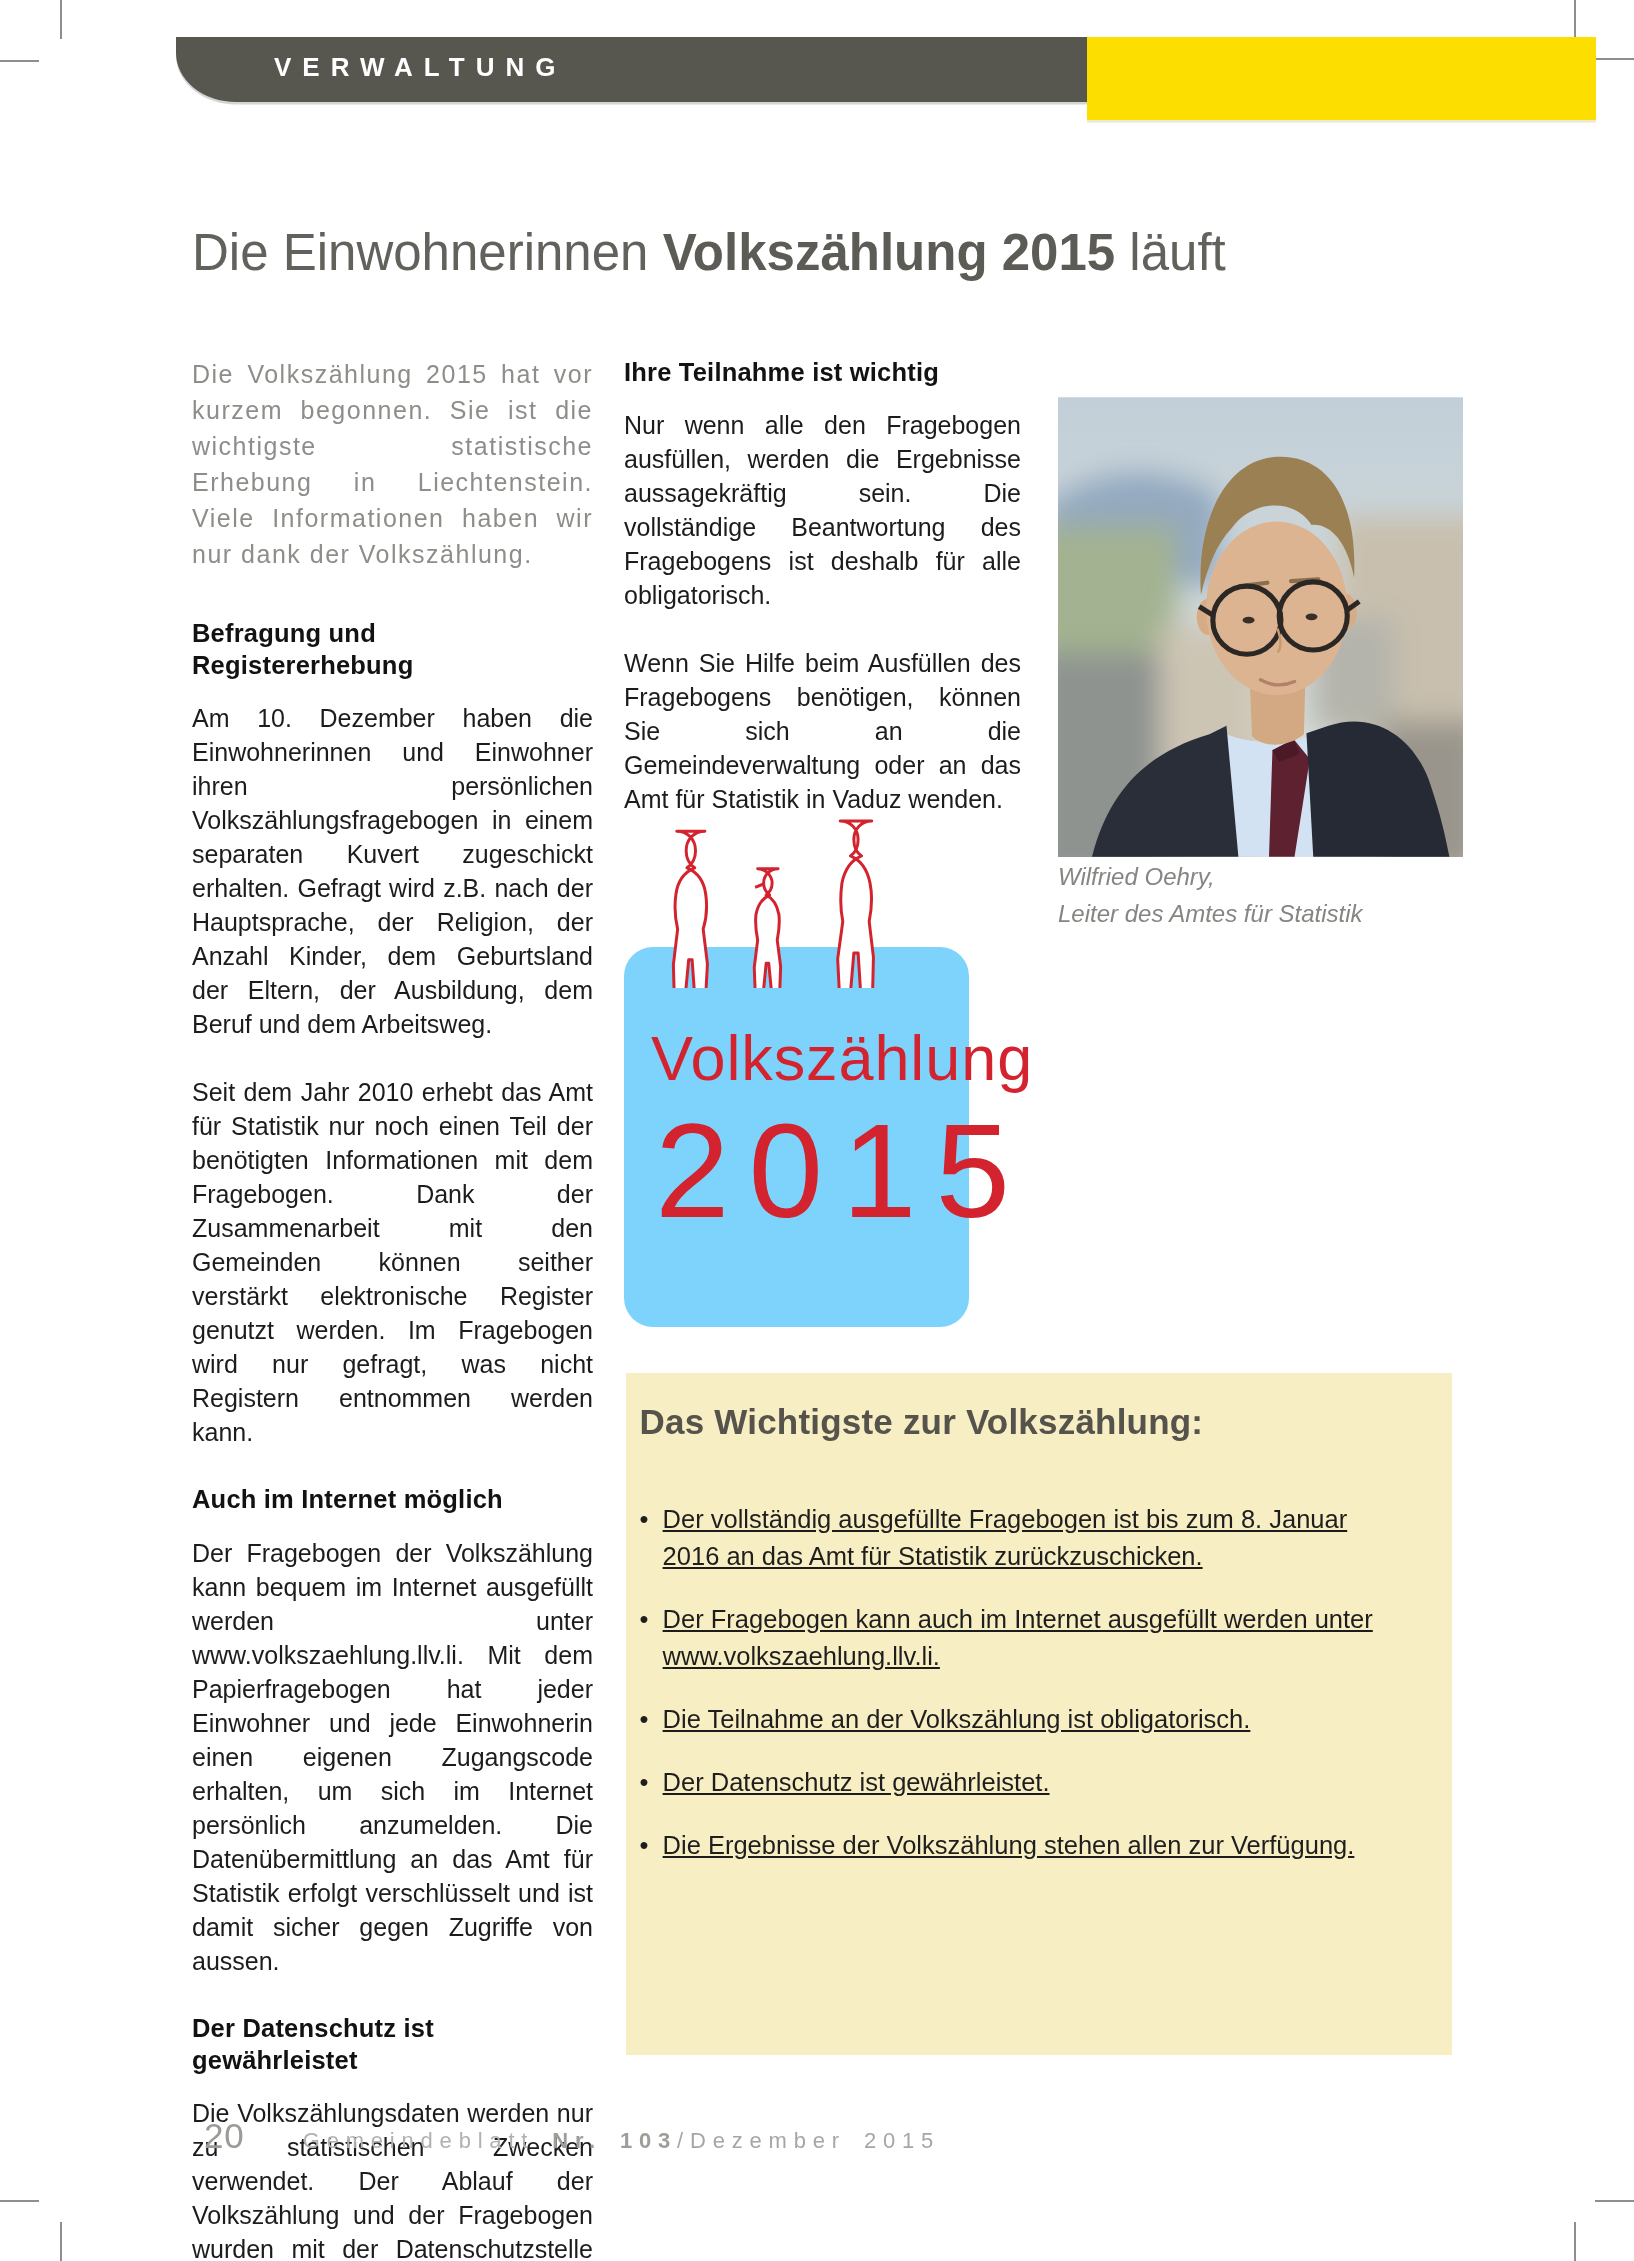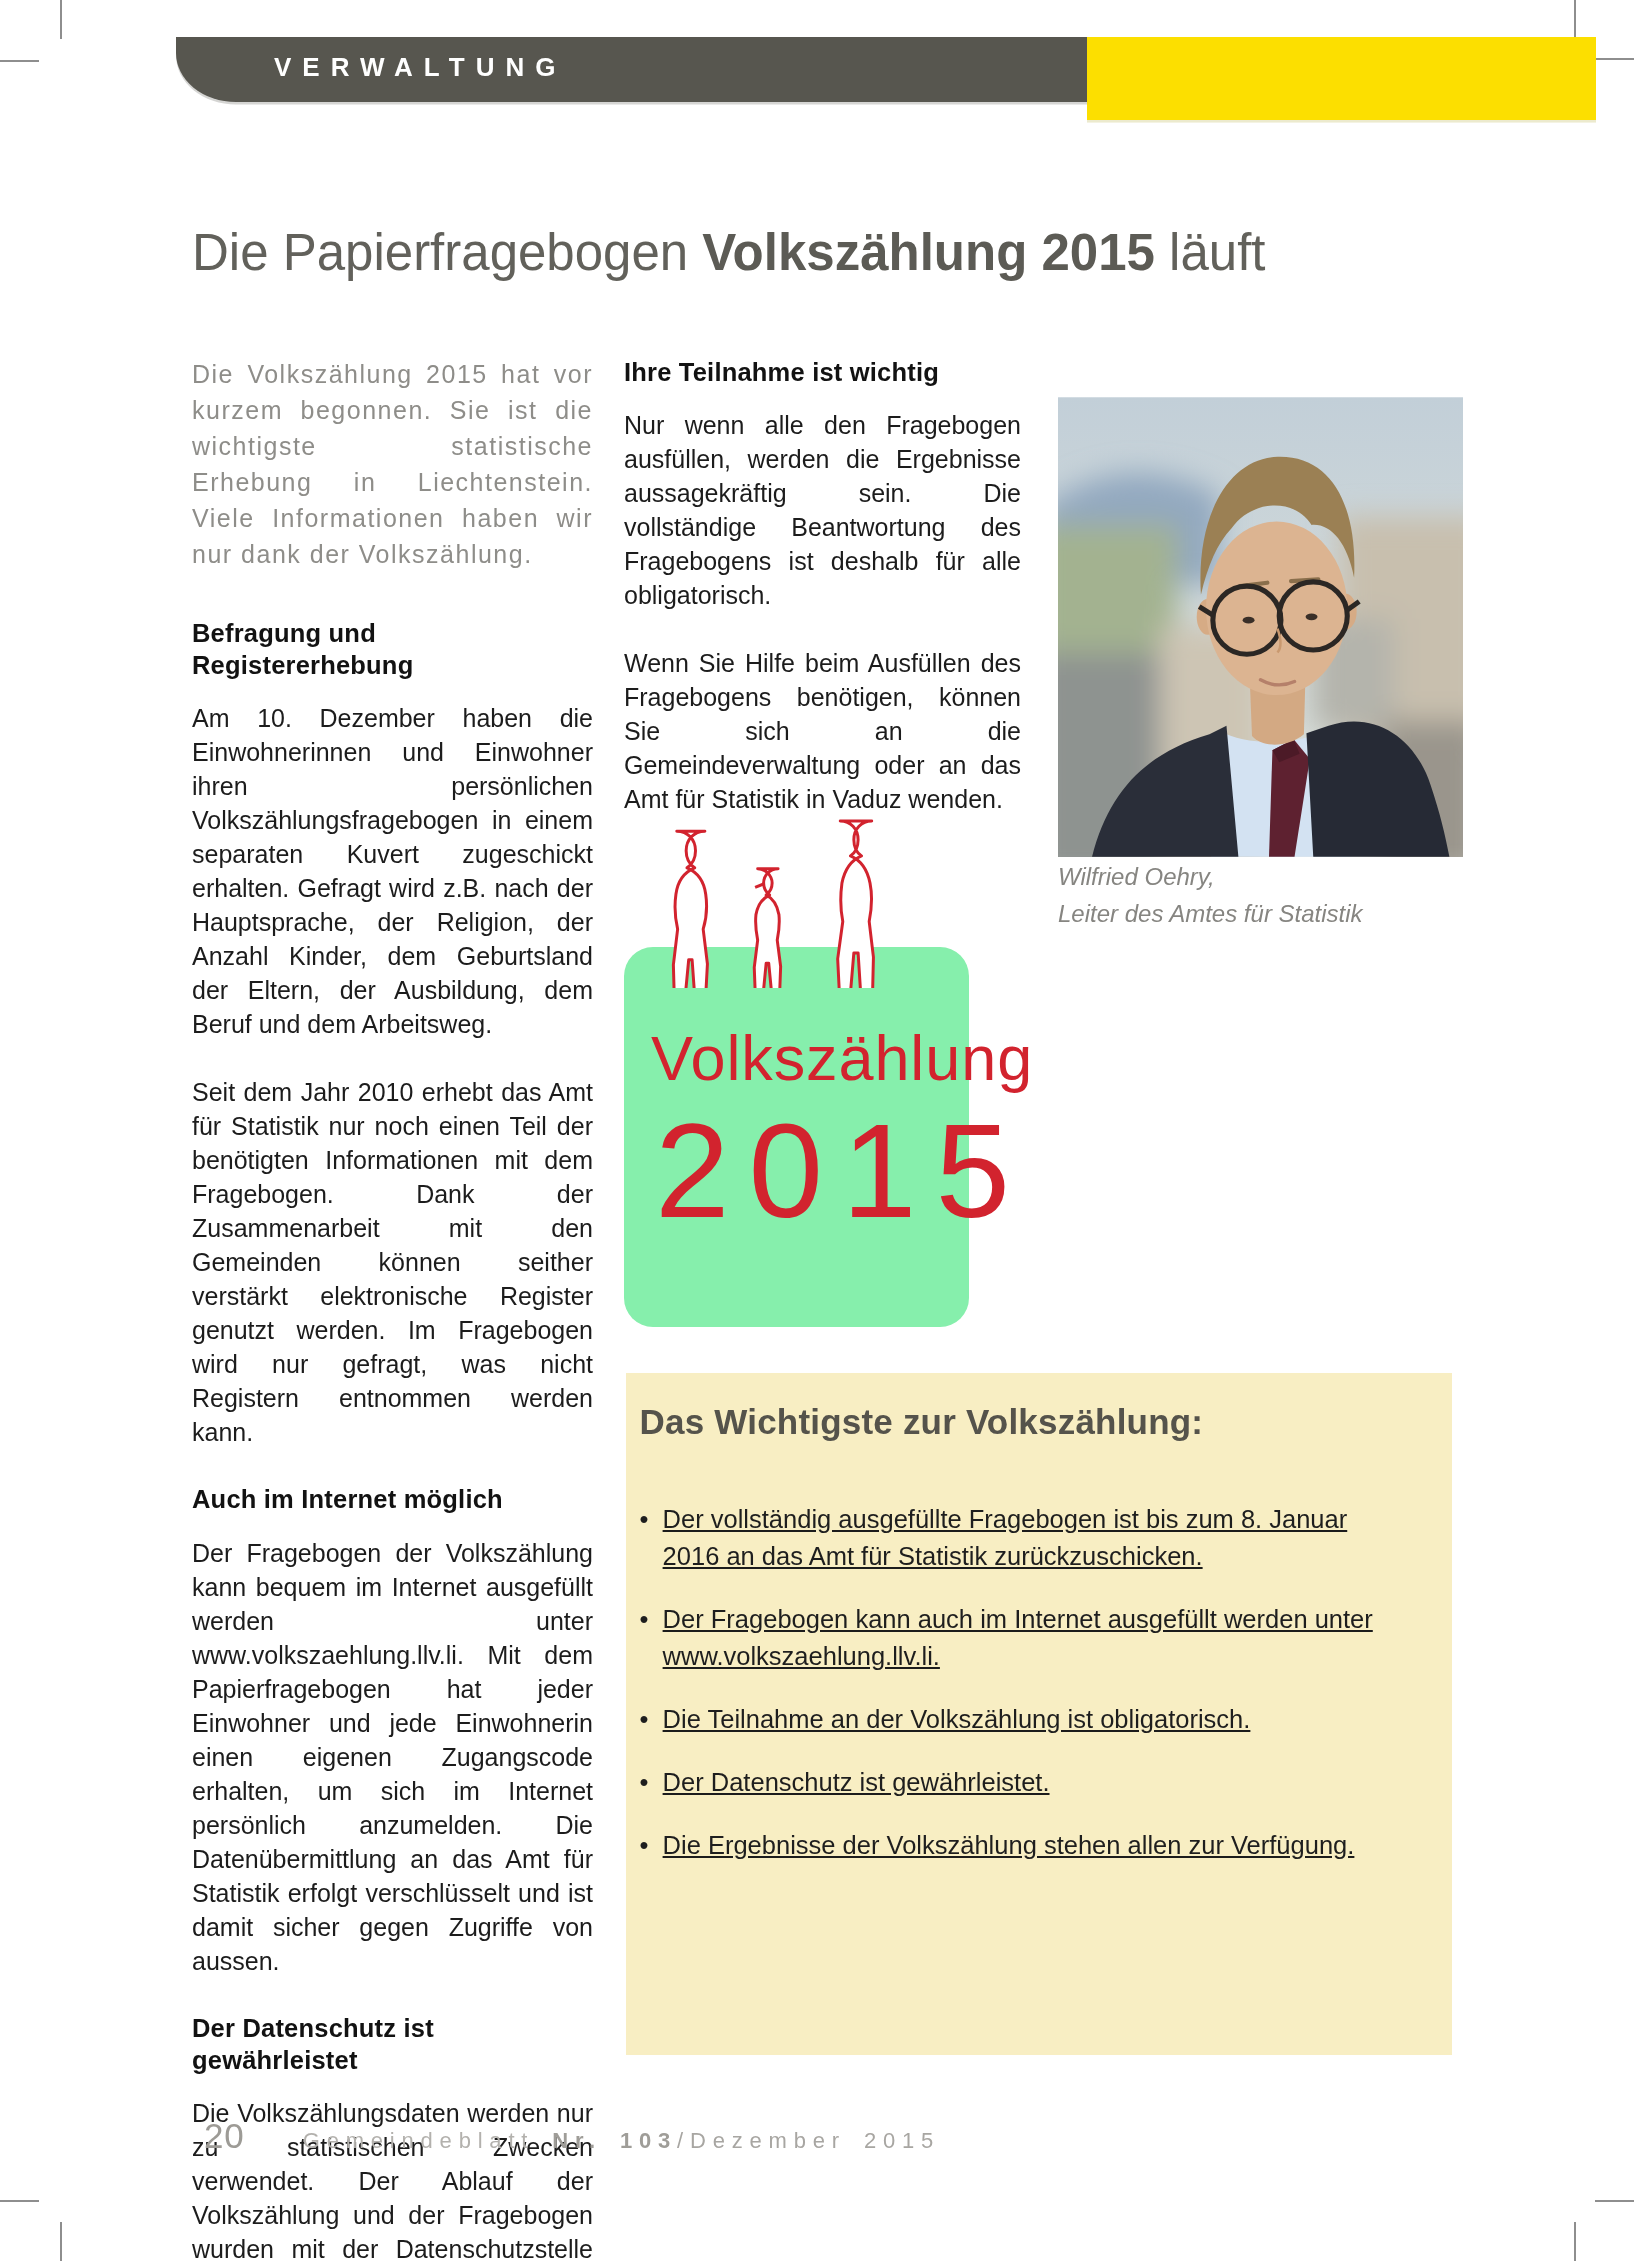--- a/index.html
+++ b/index.html
@@ -37,21 +37,21 @@
           font-weight:bold;text-align:left;letter-spacing:0.2px;}
 
   .col-left{left:192px;top:356px;width:401px;}
   .intro{color:#8e8d89;letter-spacing:1.5px;line-height:36px;margin:0 0 45px 0 !important;}
 
   .col-mid{left:624px;top:356px;width:397px;}
 
   
   .logo-people{position:absolute;left:624px;top:814px;width:395px;height:174px;z-index:2;}
   .logo-box{position:absolute;left:624px;top:947px;width:345px;height:380px;
-            background:#86efac;border-radius:29px;z-index:1;
+            background:#7dd3fc;border-radius:29px;z-index:1;
             display:flex;flex-direction:column;padding:0;box-sizing:border-box;}
   .logo-word{color:#d2232e;font-size:63px;font-weight:500;line-height:1;
              margin:80px 0 0 27px;letter-spacing:0.9px;}
   .logo-year{color:#d2232e;font-size:134px;font-weight:500;line-height:1;
              margin:13.6px 0 0 31px;letter-spacing:19px;}
 
   
   .photo{position:absolute;left:1058px;top:397px;width:405px;height:460px;overflow:hidden;}
   .photo svg{display:block;}
   .photo-caption{position:absolute;left:1058px;top:858px;width:404px;
@@ -87,21 +87,21 @@
   <div class="crop h br-h"></div>
   <div class="crop v br-v"></div>
   <div class="crop h bl-h"></div>
   <div class="crop v bl-v"></div>
 
   <div class="header-bar">
     <div class="cat">VERWALTUNG</div>
   </div>
   <div class="header-accent"></div>
 
-  <div class="article-title"><span>Die Papierfragebogen </span><b>Volkszählung 2015</b><span> läuft</span></div>
+  <div class="article-title"><span>Die Einwohnerinnen </span><b>Volkszählung 2015</b><span> läuft</span></div>
 
   <div class="col col-left">
     <p class="intro">Die Volkszählung 2015 hat vor kurzem begonnen. Sie ist die wichtigste statistische Erhebung in Liechtenstein. Viele Informationen haben wir nur dank der Volkszählung.</p>
     <h3>Befragung und Registererhebung</h3>
     <p>Am 10. Dezember haben die Einwohnerinnen und Einwohner ihren persönlichen Volkszählungsfragebogen in einem separaten Kuvert zugeschickt erhalten. Gefragt wird z.B. nach der Hauptsprache, der Religion, der Anzahl Kinder, dem Geburtsland der Eltern, der Ausbildung, dem Beruf und dem Arbeitsweg.</p>
     <p>Seit dem Jahr 2010 erhebt das Amt für Statistik nur noch einen Teil der benötigten Informationen mit dem Fragebogen. Dank der Zusammenarbeit mit den Gemeinden können seither verstärkt elektronische Register genutzt werden. Im Fragebogen wird nur gefragt, was nicht Registern entnommen werden kann.</p>
     <h3>Auch im Internet möglich</h3>
     <p>Der Fragebogen der Volkszählung kann bequem im Internet ausgefüllt werden unter www.volkszaehlung.llv.li. Mit dem Papierfragebogen hat jeder Einwohner und jede Einwohnerin einen eigenen Zugangscode erhalten, um sich im Internet persönlich anzumelden. Die Datenübermittlung an das Amt für Statistik erfolgt verschlüsselt und ist damit sicher gegen Zugriffe von aussen.</p>
     <h3>Der Datenschutz ist gewährleistet</h3>
     <p>Die Volkszählungsdaten werden nur zu statistischen Zwecken verwendet. Der Ablauf der Volkszählung und der Fragebogen wurden mit der Datenschutzstelle besprochen. Der Datenschutz ist gewährleistet.</p>

